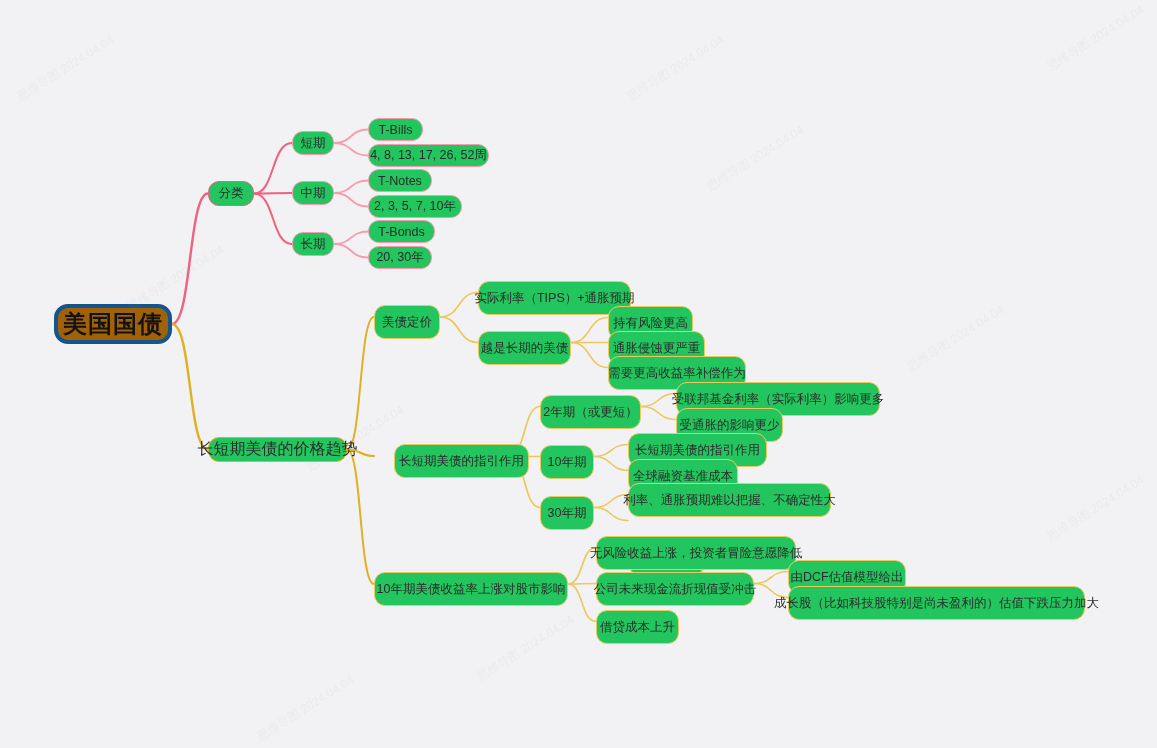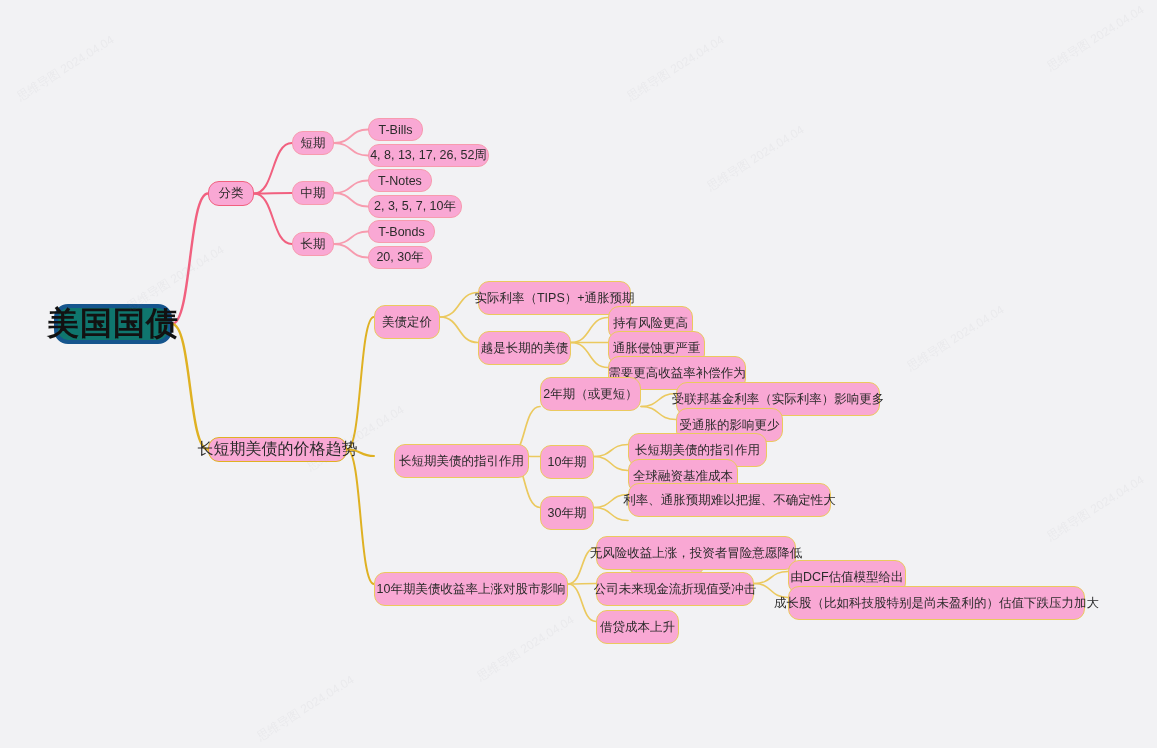--- a/index.html
+++ b/index.html
@@ -42,28 +42,28 @@
     z-index: 1;
   }
   .node {
     position: absolute;
     box-sizing: border-box;
     display: flex;
     align-items: center;
     justify-content: center;
     white-space: nowrap;
     z-index: 2;
-    background: #f9a8d4;
+    background: #22c55e;
     color: #2b2b2b;
   }
   .node-root {
     border: 4px solid #15558d;
     border-radius: 14px;
-    background: #0f766e;
-    font-size: 32px;
+    background: #a16207;
+    font-size: 24px;
     font-weight: 700;
     letter-spacing: 1px;
     color: #121212;
     padding: 0 4px;
   }
   .node-pink {
     border: 1.6px solid #f1607f;
     border-radius: 11px;
     font-size: 12.5px;
     padding: 0 9px;
@@ -139,21 +139,21 @@
       <div class="node node-pink-light" style="left: 368px; top: 220px; width: 67px; height: 23px;">T-Bonds</div>
       <div class="node node-pink-light" style="left: 368px; top: 246px; width: 64px; height: 23px;">20, 30年</div>
       <div class="node node-yellow" style="left: 208px; top: 437px; width: 139px; height: 25px;">长短期美债的价格趋势</div>
       <div class="node node-yellow-light" style="left: 374px; top: 305px; width: 66px; height: 24px;">美债定价</div>
       <div class="node node-yellow-light" style="left: 478px; top: 281px; width: 153px; height: 23px;">实际利率（TIPS）+通胀预期</div>
       <div class="node node-yellow-light" style="left: 478px; top: 331px; width: 93px; height: 23px;">越是长期的美债</div>
       <div class="node node-yellow-light" style="left: 608px; top: 306px; width: 85px; height: 23px; font-family: Liberation Serif, serif;">持有风险更高</div>
       <div class="node node-yellow-light" style="left: 608px; top: 331px; width: 97px; height: 23px;">通胀侵蚀更严重</div>
       <div class="node node-yellow-light" style="left: 608px; top: 356px; width: 138px; height: 23px;">需要更高收益率补偿作为</div>
       <div class="node node-yellow-light" style="left: 394px; top: 444px; width: 135px; height: 24px;">长短期美债的指引作用</div>
-      <div class="node node-yellow-light" style="left: 540px; top: 377px; width: 101px; height: 16px;">2年期（或更短）</div>
+      <div class="node node-yellow-light" style="left: 540px; top: 395px; width: 101px; height: 16px;">2年期（或更短）</div>
       <div class="node node-yellow-light" style="left: 676px; top: 382px; width: 204px; height: 23px;">受联邦基金利率（实际利率）影响更多</div>
       <div class="node node-yellow-light" style="left: 676px; top: 408px; width: 107px; height: 23px;">受通胀的影响更少</div>
       <div class="node node-yellow-light" style="left: 540px; top: 445px; width: 54px; height: 23px;">10年期</div>
       <div class="node node-yellow-light" style="left: 628px; top: 433px; width: 139px; height: 23px;">长短期美债的指引作用</div>
       <div class="node node-yellow-light" style="left: 628px; top: 459px; width: 110px; height: 23px;">全球融资基准成本</div>
       <div class="node node-yellow-light" style="left: 540px; top: 496px; width: 54px; height: 23px;">30年期</div>
       <div class="node node-yellow-light" style="left: 628px; top: 483px; width: 203px; height: 23px;">利率、通胀预期难以把握、不确定性大</div>
       <div class="node node-yellow-light" style="left: 628px; top: 509px; width: 77px; height: 17px; margin-top: 32px;">指引性不强</div>
       <div class="node node-yellow-light" style="left: 374px; top: 572px; width: 194px; height: 24px;">10年期美债收益率上涨对股市影响</div>
       <div class="node node-yellow-light" style="left: 596px; top: 536px; width: 200px; height: 23px;">无风险收益上涨，投资者冒险意愿降低</div>

